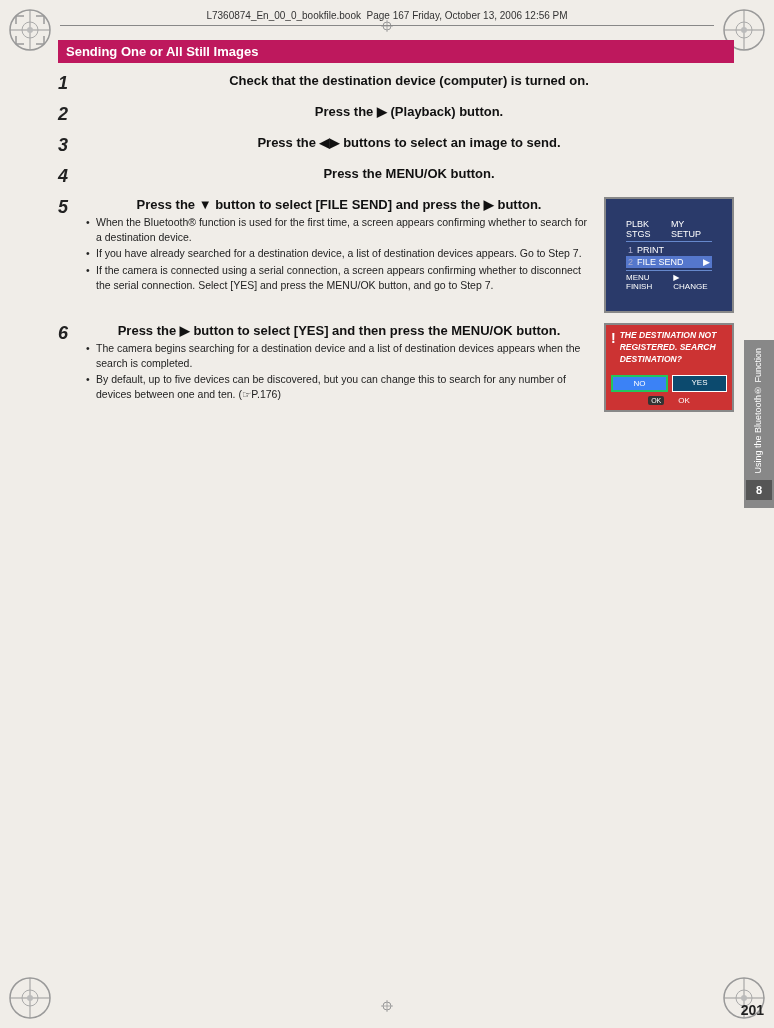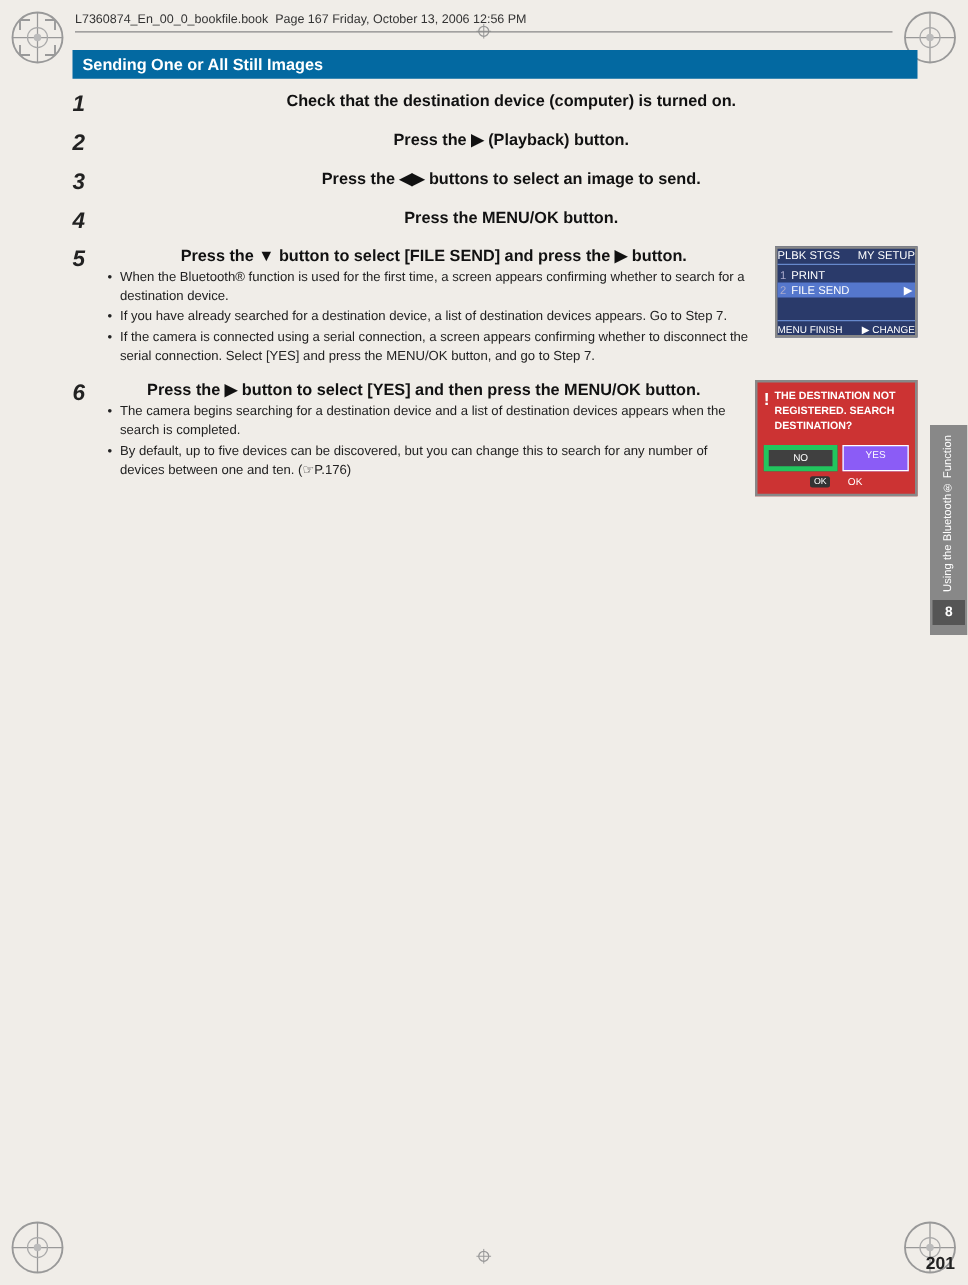--- a/index.html
+++ b/index.html
@@ -25,36 +25,37 @@
     .corner-br { bottom: 6px; right: 6px; }
 
     
     .top-meta {
       position: absolute;
       top: 10px;
       left: 60px;
       right: 60px;
       font-size: 10px;
       color: #333;
+      text-align: center;
       border-bottom: 1px solid #888;
       padding-bottom: 4px;
     }
 
     
     .main-content {
       position: absolute;
       top: 40px;
       left: 58px;
       right: 40px;
       bottom: 40px;
     }
 
     
     .section-header {
-      background: #0369a1;
+      background: #be185d;
       color: #fff;
       font-size: 13px;
       font-weight: bold;
       padding: 4px 8px;
       margin-bottom: 10px;
     }
 
     
     .step {
       display: flex;
@@ -116,24 +117,24 @@
       flex: 1;
     }
 
     .step-with-image .step-image {
       margin-left: 10px;
       flex-shrink: 0;
     }
 
     
     .camera-screen {
-      width: 114px;
+      width: 130px;
       background: #2a3a6a;
       border: 2px solid #888;
-      padding: 0;
+      padding: 20px;
       font-size: 9px;
     }
 
     .camera-screen-header {
       display: flex;
       justify-content: space-between;
       color: #fff;
       font-size: 9px;
       border-bottom: 1px solid #6688cc;
       padding-bottom: 2px;
@@ -161,57 +162,58 @@
       margin-left: auto;
     }
 
     .camera-screen-footer {
       display: flex;
       justify-content: space-between;
       color: #fff;
       font-size: 8px;
       border-top: 1px solid #6688cc;
       padding-top: 2px;
-      margin-top: 18px;
+      margin-top: 2px;
     }
 
     
     .dialog-screen {
       width: 130px;
       background: #cc3333;
       border: 2px solid #888;
       padding: 5px;
     }
 
     .dialog-screen .dialog-text {
       color: #fff;
       font-size: 8.5px;
       font-weight: bold;
       line-height: 1.4;
       margin-bottom: 5px;
+      font-style: italic;
     }
 
     .dialog-screen .dialog-buttons {
       display: flex;
       gap: 4px;
       margin-bottom: 4px;
     }
 
     .dialog-btn {
       flex: 1;
       text-align: center;
-      background: #404040;
+      background: #3b82f6;
       color: #fff;
       font-size: 8px;
       padding: 2px 0;
-      border: 4px solid #22c55e;
+      border: 2px solid #22c55e;
     }
 
     .dialog-btn.active {
-      background: #8b5cf6;
+      background: #0c4a6e;
       border: 1px solid #fff;
     }
 
     .dialog-screen .dialog-footer {
       text-align: right;
       color: #fff;
       font-size: 8px;
       display: flex;
       align-items: center;
       justify-content: center;

